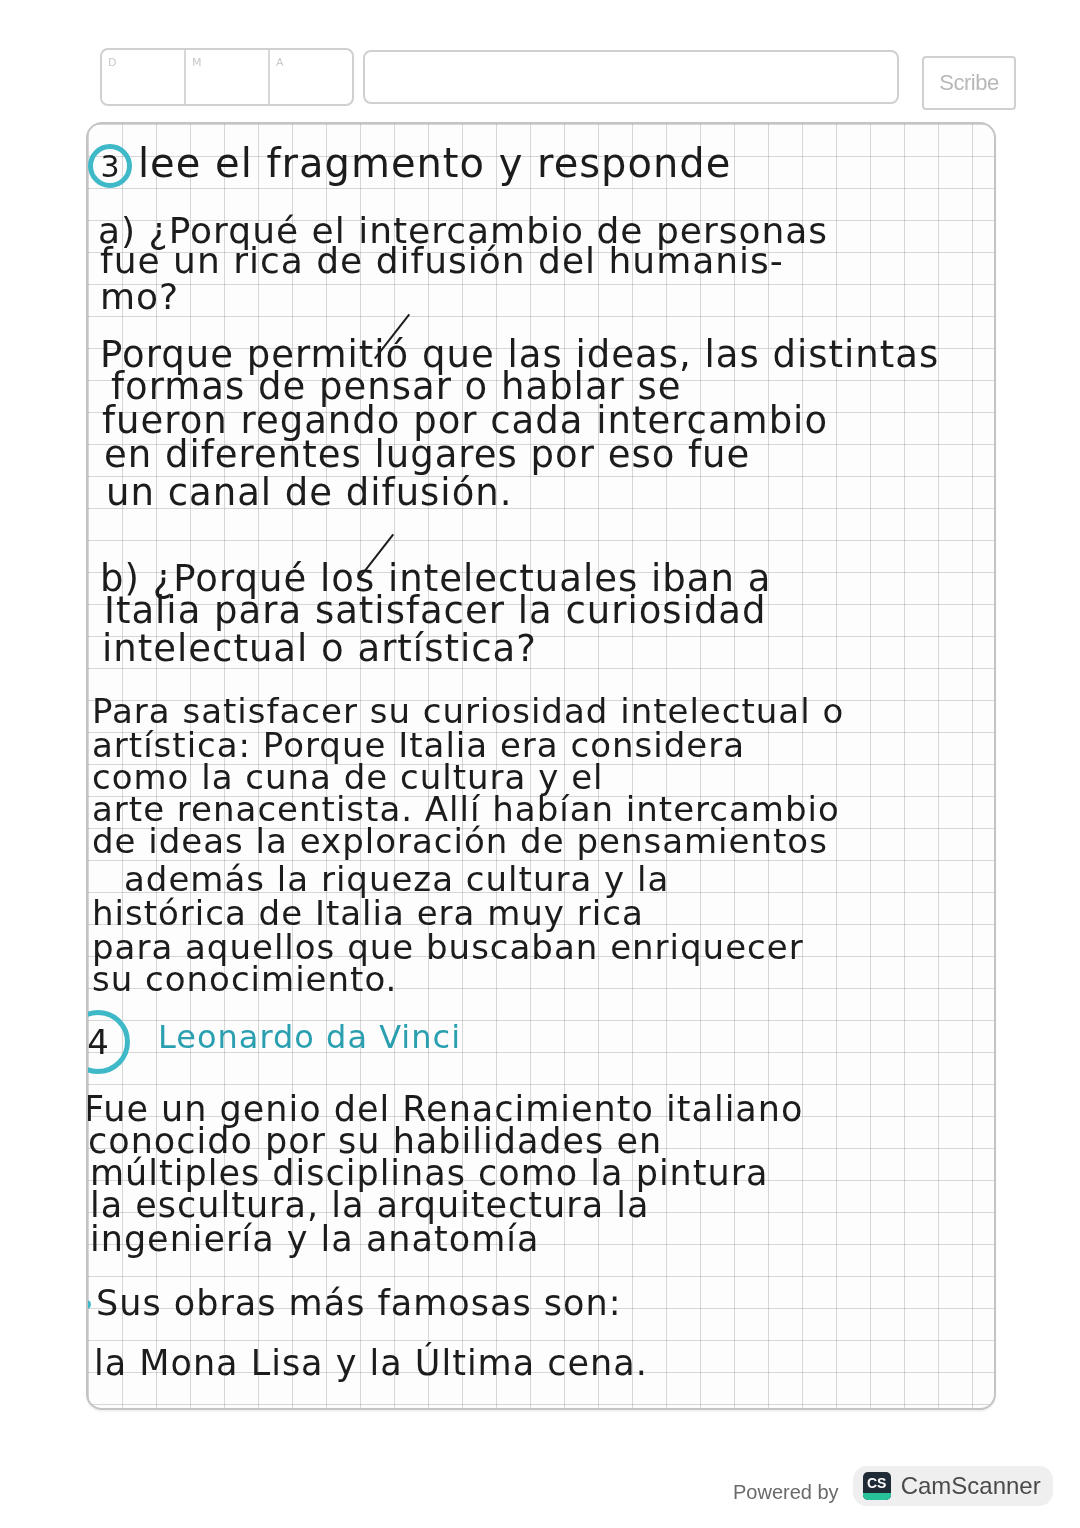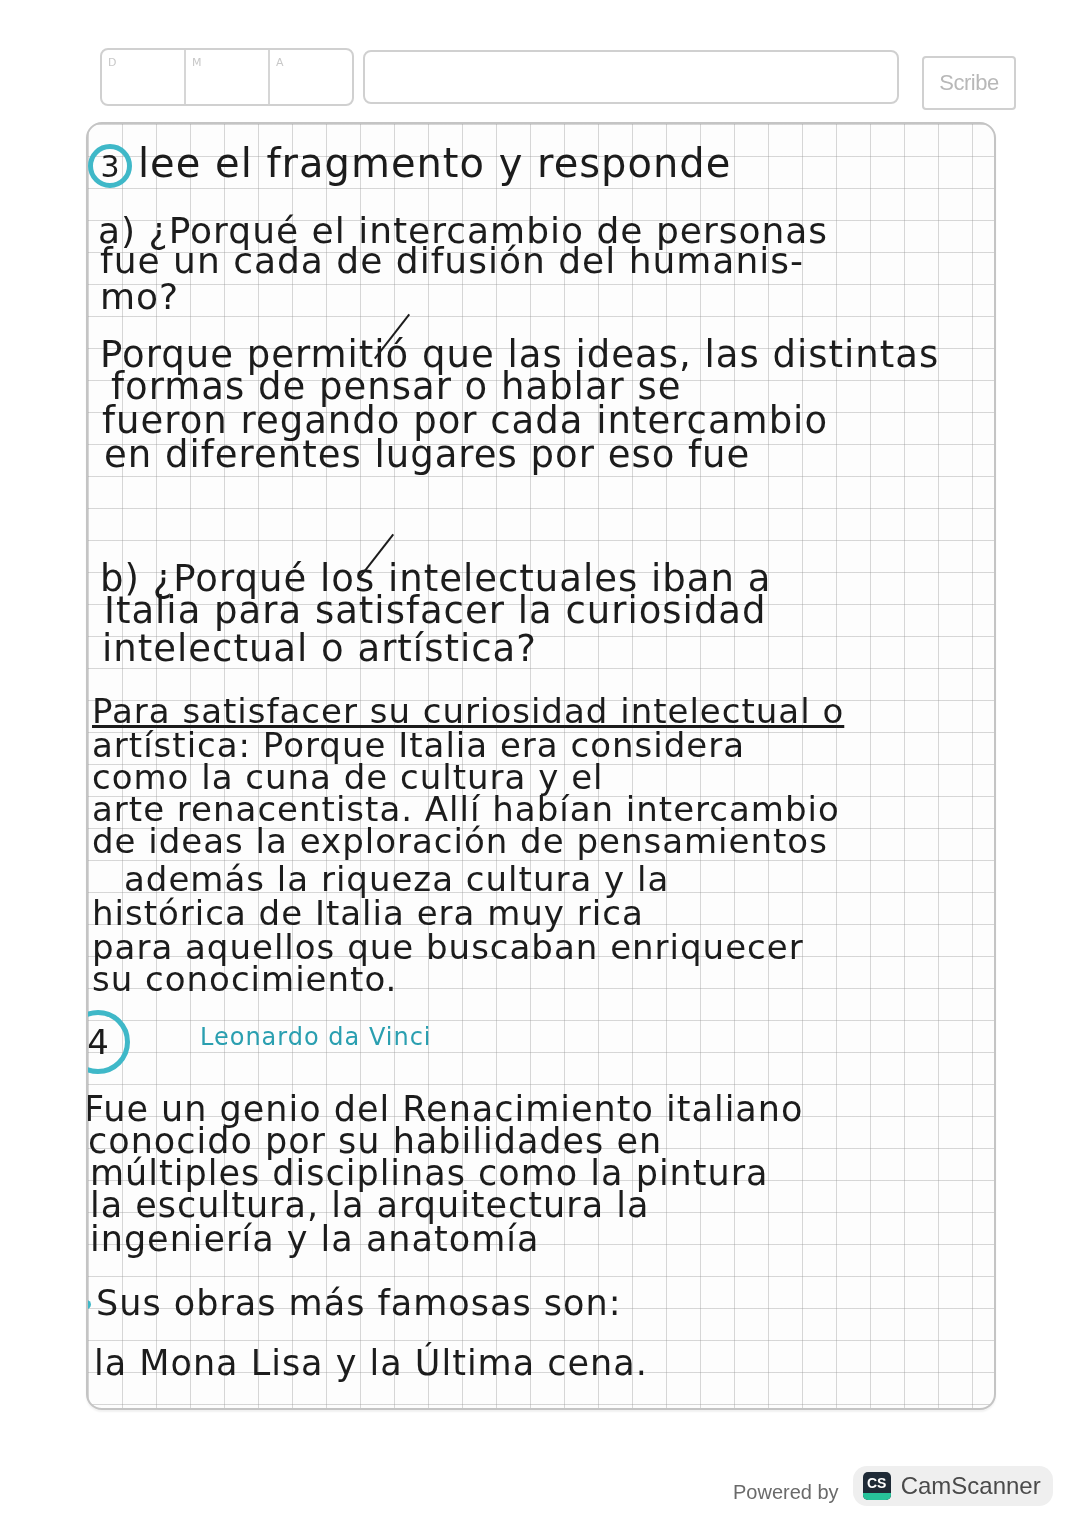--- a/index.html
+++ b/index.html
@@ -79,50 +79,51 @@
 </div>
 
 <div class="sheet">
 
   <div class="circle" style="left:0px; top:20px; width:44px; height:44px; font-size:30px;">
     <span>3</span>
   </div>
   <div class="hw" style="left:50px; top:22px; font-size:40px;">lee el fragmento y responde</div>
 
   <div class="hw" style="left:10px; top:90px; font-size:36px;">a) ¿Porqué el intercambio de personas</div>
-  <div class="hw" style="left:12px; top:120px; font-size:36px;">fue un cada de difusión del humanis-</div>
+  <div class="hw" style="left:12px; top:120px; font-size:36px;">fue un rica de difusión del humanis-</div>
   <div class="hw" style="left:12px; top:156px; font-size:36px;">mo?</div>
 
   <div class="tick" style="left:286px; top:178px; height:56px; transform:rotate(38deg);"></div>
 
   <div class="hw" style="left:12px; top:214px;">Porque permitió que las ideas, las distintas</div>
   <div class="hw" style="left:23px; top:246px;">formas de pensar o hablar se</div>
   <div class="hw" style="left:14px; top:280px;">fueron regando por cada intercambio</div>
   <div class="hw" style="left:16px; top:314px;">en diferentes lugares por eso fue</div>
+  <div class="hw" style="left:18px; top:352px;">un canal de difusión.</div>
 
   <div class="tick" style="left:270px; top:398px; height:56px; transform:rotate(38deg);"></div>
 
   <div class="hw" style="left:12px; top:438px;">b) ¿Porqué los intelectuales iban a</div>
   <div class="hw" style="left:16px; top:470px;">Italia para satisfacer la curiosidad</div>
   <div class="hw" style="left:14px; top:508px;">intelectual o artística?</div>
 
-  <div class="hw" style="left:4px; top:570px; font-size:34px;text-decoration:underline;">Para satisfacer su curiosidad intelectual o</div>
+  <div class="hw" style="left:4px; top:570px; font-size:34px;">Para satisfacer su curiosidad intelectual o</div>
   <div class="hw" style="left:4px; top:604px; font-size:34px;">artística: Porque Italia era considera</div>
   <div class="hw" style="left:4px; top:636px; font-size:34px;">como la cuna de cultura y el</div>
   <div class="hw" style="left:4px; top:668px; font-size:34px;">arte renacentista. Allí habían intercambio</div>
   <div class="hw" style="left:4px; top:700px; font-size:34px;">de ideas la exploración de pensamientos</div>
   <div class="hw" style="left:36px; top:738px; font-size:34px;">además la riqueza cultura y la</div>
   <div class="hw" style="left:4px; top:772px; font-size:34px;">histórica de Italia era muy rica</div>
   <div class="hw" style="left:4px; top:806px; font-size:34px;">para aquellos que buscaban enriquecer</div>
   <div class="hw" style="left:4px; top:838px; font-size:34px;">su conocimiento.</div>
 
   <div class="circle" style="left:-22px; top:886px; width:64px; height:64px;">
     <span>4</span>
   </div>
-  <div class="hw teal" style="left:70px; top:896px; font-size:24px;margin-left:42px;">Leonardo da Vinci</div>
+  <div class="hw teal" style="left:70px; top:896px; font-size:32px;">Leonardo da Vinci</div>
 
   <div class="hw" style="left:-4px; top:968px; font-size:35px;">Fue un genio del Renacimiento italiano</div>
   <div class="hw" style="left:0px; top:1000px; font-size:35px;">conocido por su habilidades en</div>
   <div class="hw" style="left:2px; top:1032px; font-size:35px;">múltiples disciplinas como la pintura</div>
   <div class="hw" style="left:2px; top:1098px; font-size:35px;">ingeniería y la anatomía</div>
   <div class="hw" style="left:2px; top:1064px; font-size:35px;">la escultura, la arquitectura la</div>
 
   <div class="bullet" style="left:-6px; top:1176px;"></div>
   <div class="hw" style="left:8px; top:1162px; font-size:35px;">Sus obras más famosas son:</div>
   <div class="hw" style="left:6px; top:1222px; font-size:35px;">la Mona Lisa y la Última cena.</div>

